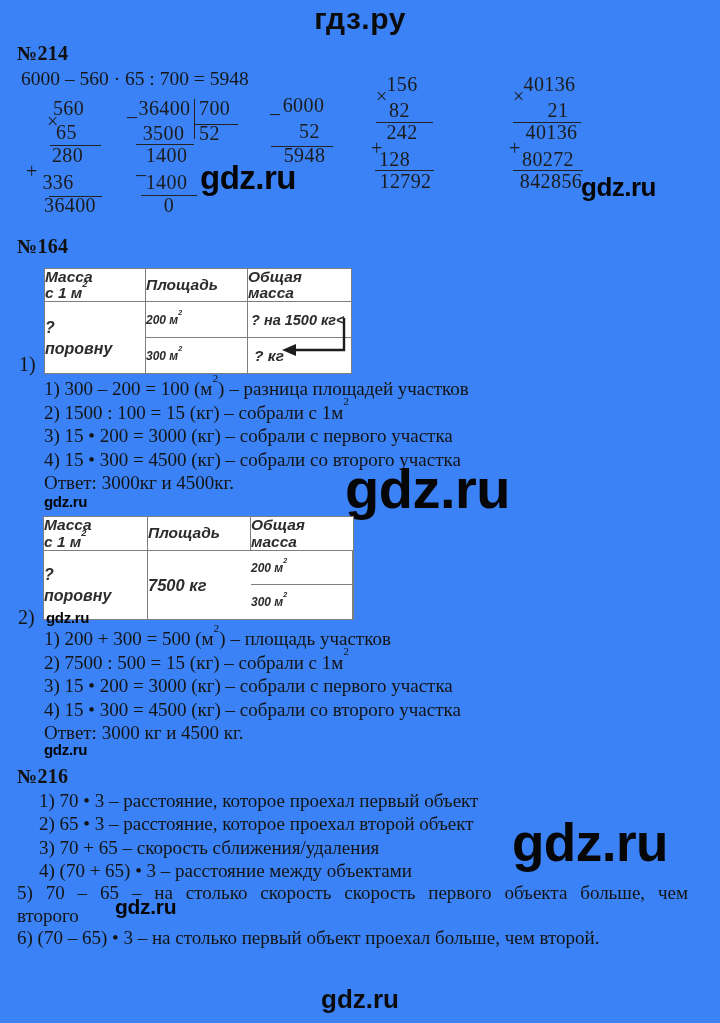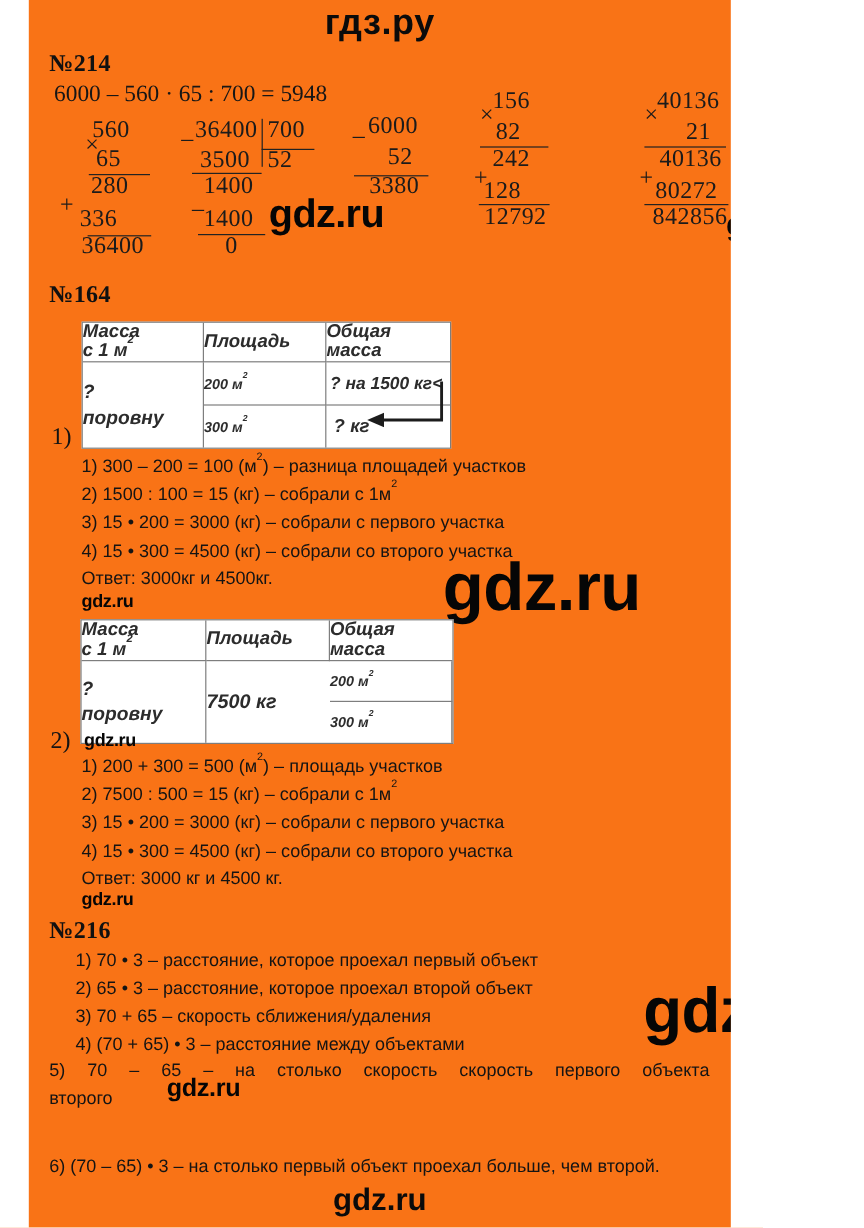--- a/index.html
+++ b/index.html
@@ -1,29 +1,29 @@
 <!DOCTYPE html>
 <html><head>
 <meta charset="utf-8">
 <style>
   html,body{margin:0;padding:0;background:#ffffff;}
-  #page{position:relative;width:585px;height:1023px;background:#f97316;color:#161616;overflow:hidden;margin-left:24px;}
+  #page{position:relative;width:720px;height:1023px;background:#3b82f6;color:#161616;overflow:hidden;}
   .abs{position:absolute;}
   .sans{font-family:"Liberation Sans",sans-serif;}
   .serif{font-family:"Liberation Serif",serif;}
   .sitehdr{left:0;right:0;top:2px;text-align:center;font-weight:bold;font-size:30px;letter-spacing:.5px;color:#0b0b0b;}
   .siteftr{left:0;right:0;top:984px;text-align:center;font-weight:bold;font-size:26px;color:#0b0b0b;}
   .ttl{font-weight:bold;font-size:20px;letter-spacing:.3px;color:#111;}
   .eq{font-size:19.5px;white-space:nowrap;}
   .ar{font-family:"Liberation Serif",serif;font-size:20px;line-height:23px;letter-spacing:.4px;white-space:nowrap;color:#1b1b1b;}
   .rt{text-align:center;}
   .rule{border-top:1.7px solid #222;height:0;}
   .vbar{border-left:1.7px solid #222;width:0;}
   .wm{font-family:"Liberation Sans",sans-serif;font-weight:bold;color:#060606;line-height:1;letter-spacing:-.5px;white-space:nowrap;}
-  .sol{font-family:Liberation Sans, sans-serif;font-size:15px;line-height:23.5px;white-space:nowrap;color:#141414;}
+  .sol{font-family:Liberation Serif, serif;font-size:19px;line-height:23.5px;white-space:nowrap;color:#141414;}
   .sol sup,.tbl sup{font-size:.6em;line-height:0;position:relative;top:-.5em;}
   .lbl{font-size:20px;color:#141414;}
   .tbl{display:grid;border:1.6px solid #7e7e7e;font-family:"Liberation Sans",sans-serif;font-style:italic;font-weight:bold;color:#2c2c2c;background:#fff;}
   .cell{display:flex;flex-direction:column;align-items:flex-start;justify-content:center;text-align:center;}
   .cl{align-items:flex-start;text-align:left;}
   .br{border-right:1.6px solid #7e7e7e;}
   .bb{border-bottom:1.6px solid #7e7e7e;}
   .hdrcell{font-size:15.5px;line-height:16.5px;}
   .masscell{font-size:16px;line-height:21px;}
   .areacell{font-size:12px;}
@@ -69,21 +69,21 @@
     <div class="abs ar rt" style="left:140px;top:171px;width:53px">1400</div>
     <div class="abs rule" style="left:141px;top:195px;width:56px"></div>
     <div class="abs ar rt" style="left:149px;top:194px;width:40px">0</div>
   </div>
 
   <div>
     <div class="abs ar" style="left:270px;top:102px">–</div>
     <div class="abs ar rt" style="left:276px;top:94px;width:55px">6000</div>
     <div class="abs ar rt" style="left:290px;top:120px;width:39px">52</div>
     <div class="abs rule" style="left:271px;top:146px;width:62px"></div>
-    <div class="abs ar rt" style="left:277px;top:144px;width:55px">3380</div>
+    <div class="abs ar rt" style="left:277px;top:144px;width:55px">5948</div>
   </div>
 
   <div>
     <div class="abs ar" style="left:376px;top:85px">×</div>
     <div class="abs ar rt" style="left:380px;top:73px;width:44px">156</div>
     <div class="abs ar rt" style="left:380px;top:99px;width:39px">82</div>
     <div class="abs rule" style="left:376px;top:122px;width:57px"></div>
     <div class="abs ar rt" style="left:380px;top:121px;width:44px">242</div>
     <div class="abs ar" style="left:371px;top:137px">+</div>
     <div class="abs ar rt" style="left:375px;top:148px;width:39px">128</div>
@@ -203,15 +203,15 @@
       <div class="tl">2) 65 • 3 – расстояние, которое проехал второй объект</div>
       <div class="tl">3) 70 + 65 – скорость сближения/удаления</div>
       <div class="tl">4) (70 + 65) • 3 – расстояние между объектами</div>
     </div>
 
   <div class="abs wm" style="left:512px;top:816px;font-size:53px">gdz.ru</div>
 
   <div class="abs sol just" style="left:17px;top:881px;width:671px">5) 70 – 65 – на столько скорость скорость первого объекта больше, чем</div>
   <div class="abs sol" style="left:17px;top:904px">второго</div>
   <div class="abs wm" style="left:115px;top:896px;font-size:21px;letter-spacing:-.3px">gdz.ru</div>
-  <div class="abs sol" style="left:17px;top:961px">6) (70 – 65) • 3 – на столько первый объект проехал больше, чем второй.</div>
+  <div class="abs sol" style="left:17px;top:926px">6) (70 – 65) • 3 – на столько первый объект проехал больше, чем второй.</div>
 
 </div>
 
 </body></html>

